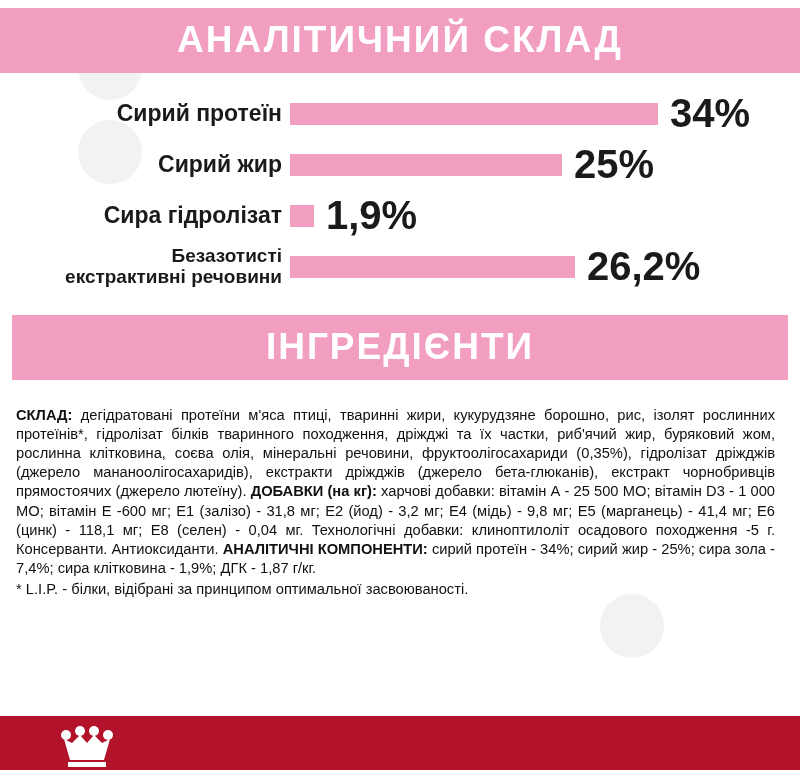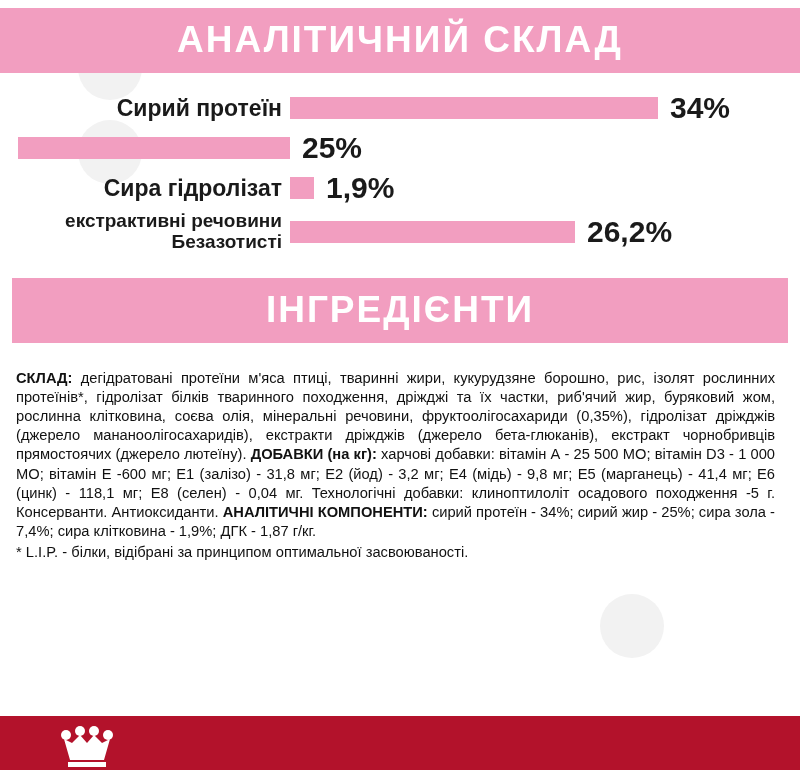--- a/index.html
+++ b/index.html
@@ -77,21 +77,21 @@
     display: flex;
     align-items: center;
     flex: 1;
   }
   .bar {
     height: 22px;
     background: #f29ec0;
   }
   .bar-value {
     font-weight: bold;
-    font-size: 30px;
+    font-size: 40px;
     color: #1a1a1a;
     margin-left: 12px;
     white-space: nowrap;
   }
 
   
   .ingredients {
     padding: 14px 16px 10px 16px;
     font-size: 14.7px;
     line-height: 1.30;
@@ -134,38 +134,39 @@
 
     <div class="row">
       <div class="row-label">Сирий протеїн</div>
       <div class="bar-wrap">
         <div class="bar" style="width:368px"></div>
         <div class="bar-value">34%</div>
       </div>
     </div>
 
     <div class="row">
+      <div class="row-label">Сирий жир</div>
       <div class="bar-wrap">
         <div class="bar" style="width:272px"></div>
         <div class="bar-value">25%</div>
       </div>
     </div>
 
     <div class="row">
       <div class="row-label">Сира гідролізат</div>
       <div class="bar-wrap">
         <div class="bar" style="width:24px"></div>
         <div class="bar-value">1,9%</div>
       </div>
     </div>
 
     <div class="row">
       <div class="row-label">
+        <span class="small">Безазотисті</span>
         <span class="small">екстрактивні речовини</span>
-        <span class="small">Безазотисті</span>
       </div>
       <div class="bar-wrap">
         <div class="bar" style="width:285px"></div>
         <div class="bar-value">26,2%</div>
       </div>
     </div>
 
   </div>
 
   <div class="section-bar bar-ingredients">ІНГРЕДІЄНТИ</div>

